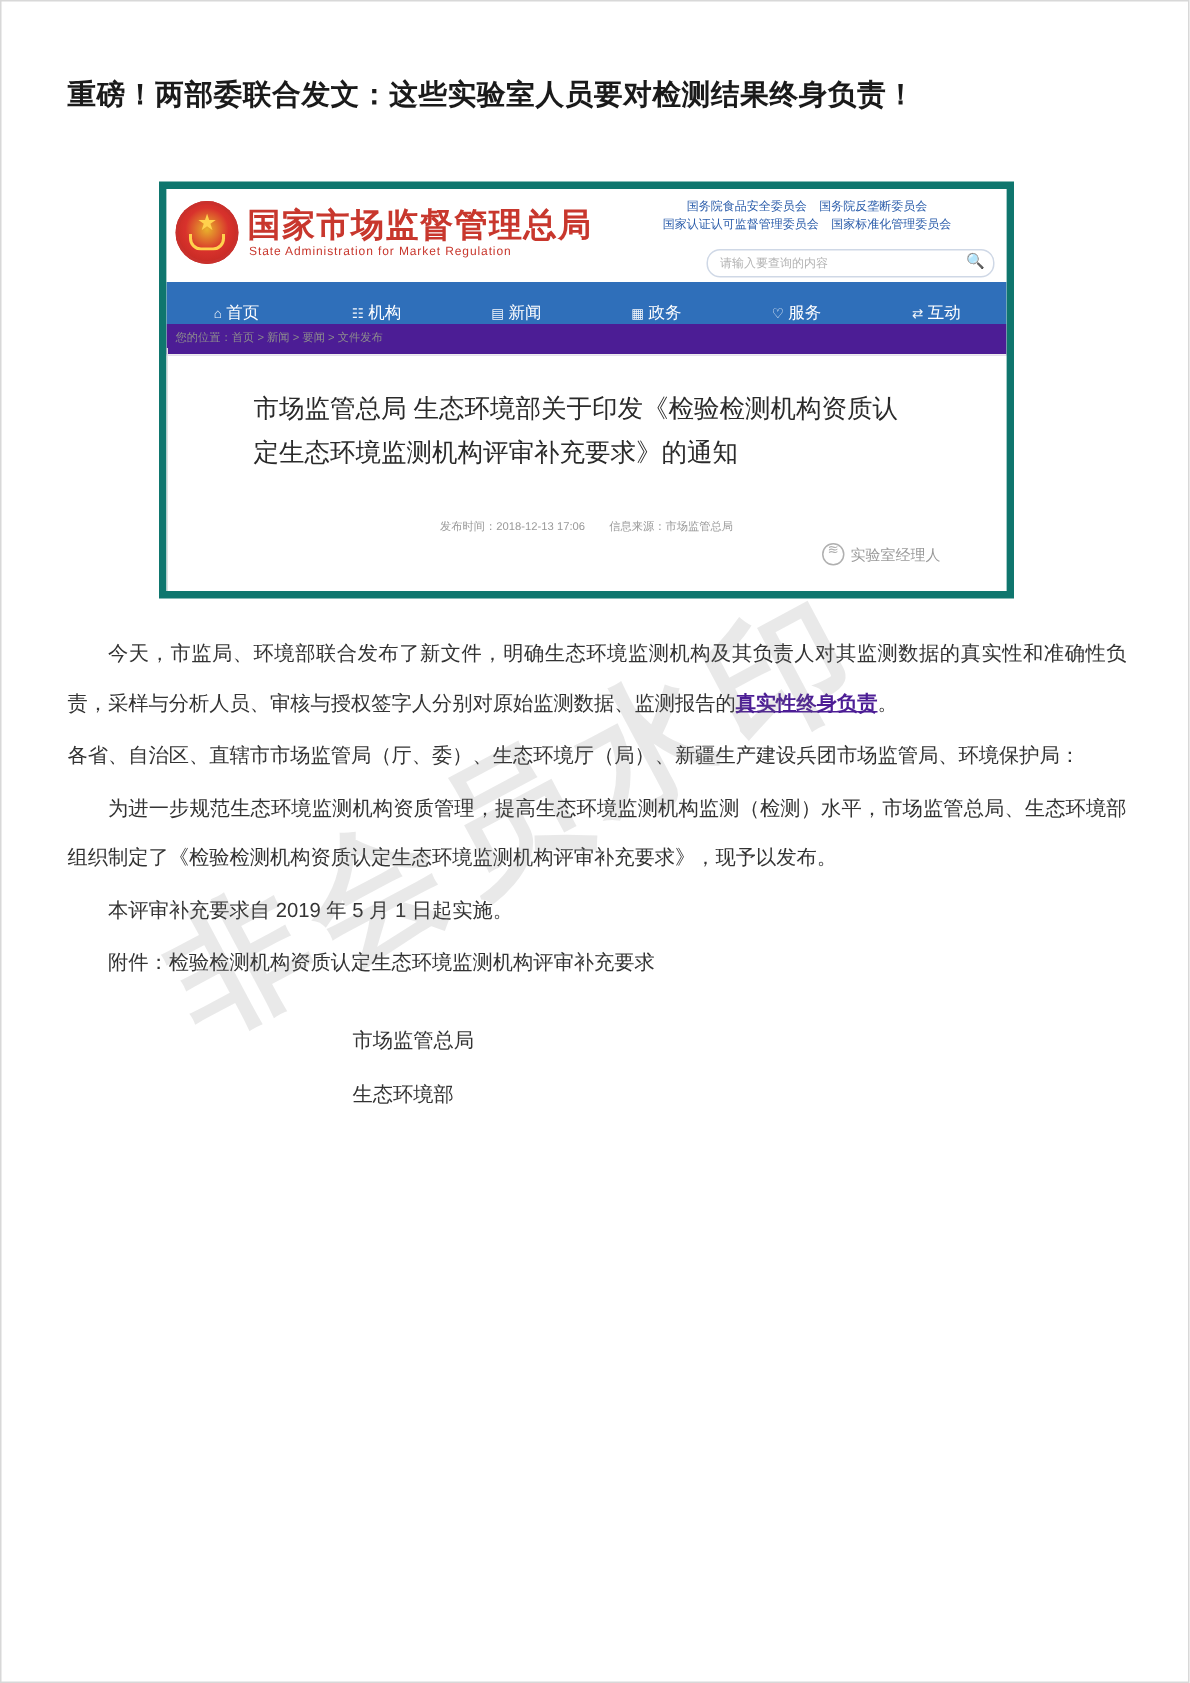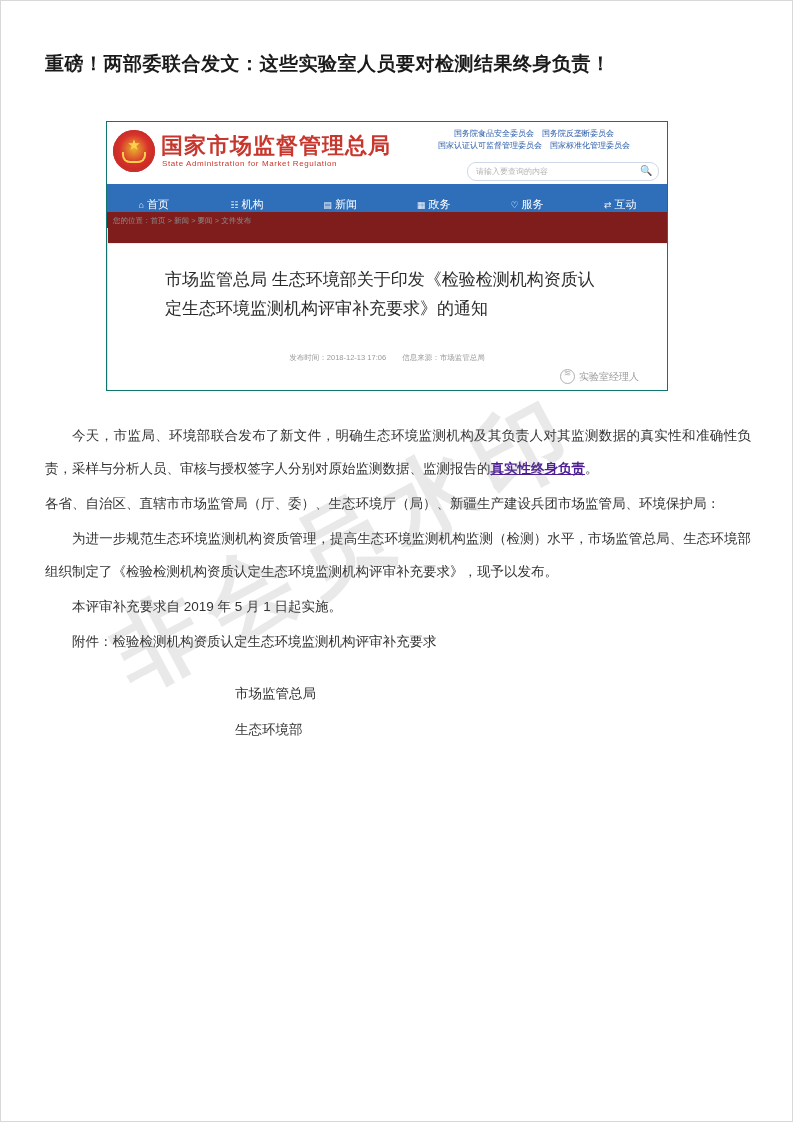--- a/index.html
+++ b/index.html
@@ -38,21 +38,21 @@
   }
 
   
   .shot {
     position: absolute;
     left: 105px;
     top: 120px;
     width: 560px;
     height: 268px;
     background: #fff;
-    border: 1px solid #0f766e;
+    border: 5px solid #0f766e;
     overflow: hidden;
   }
   .shot-top {
     position: relative;
     height: 62px;
     background: #fff;
   }
   .emblem {
     position: absolute;
     left: 6px;
@@ -154,22 +154,22 @@
     white-space: nowrap;
   }
   .navitem .ni {
     font-size: 9px;
     margin-right: 3px;
     opacity: .95;
   }
 
   .crumb {
     position: relative;
-    height: 32px;
-    background: #7f1d1d;
+    height: 21px;
+    background: #4c1d95;
     border-bottom: 1px solid #ececec;
     font-size: 7.5px;
     color: #8d8d8d;
     padding: 4px 0 0 6px;
     box-sizing: border-box;
   }
 
   .shot-body {
     position: relative;
     height: 162px;
@@ -185,21 +185,21 @@
   }
   .doc-meta {
     margin-top: 29px;
     text-align: center;
     font-size: 7.5px;
     color: #999;
   }
   .doc-meta span { margin: 0 7px; }
   .wm-badge {
     position: absolute;
-    right: 28px;
+    right: 44px;
     bottom: 22px;
     display: flex;
     align-items: center;
     color: #9a9a9a;
     font-size: 10px;
     white-space: nowrap;
   }
   .wm-badge .wm-ico {
     display: inline-block;
     width: 13px; height: 13px;

